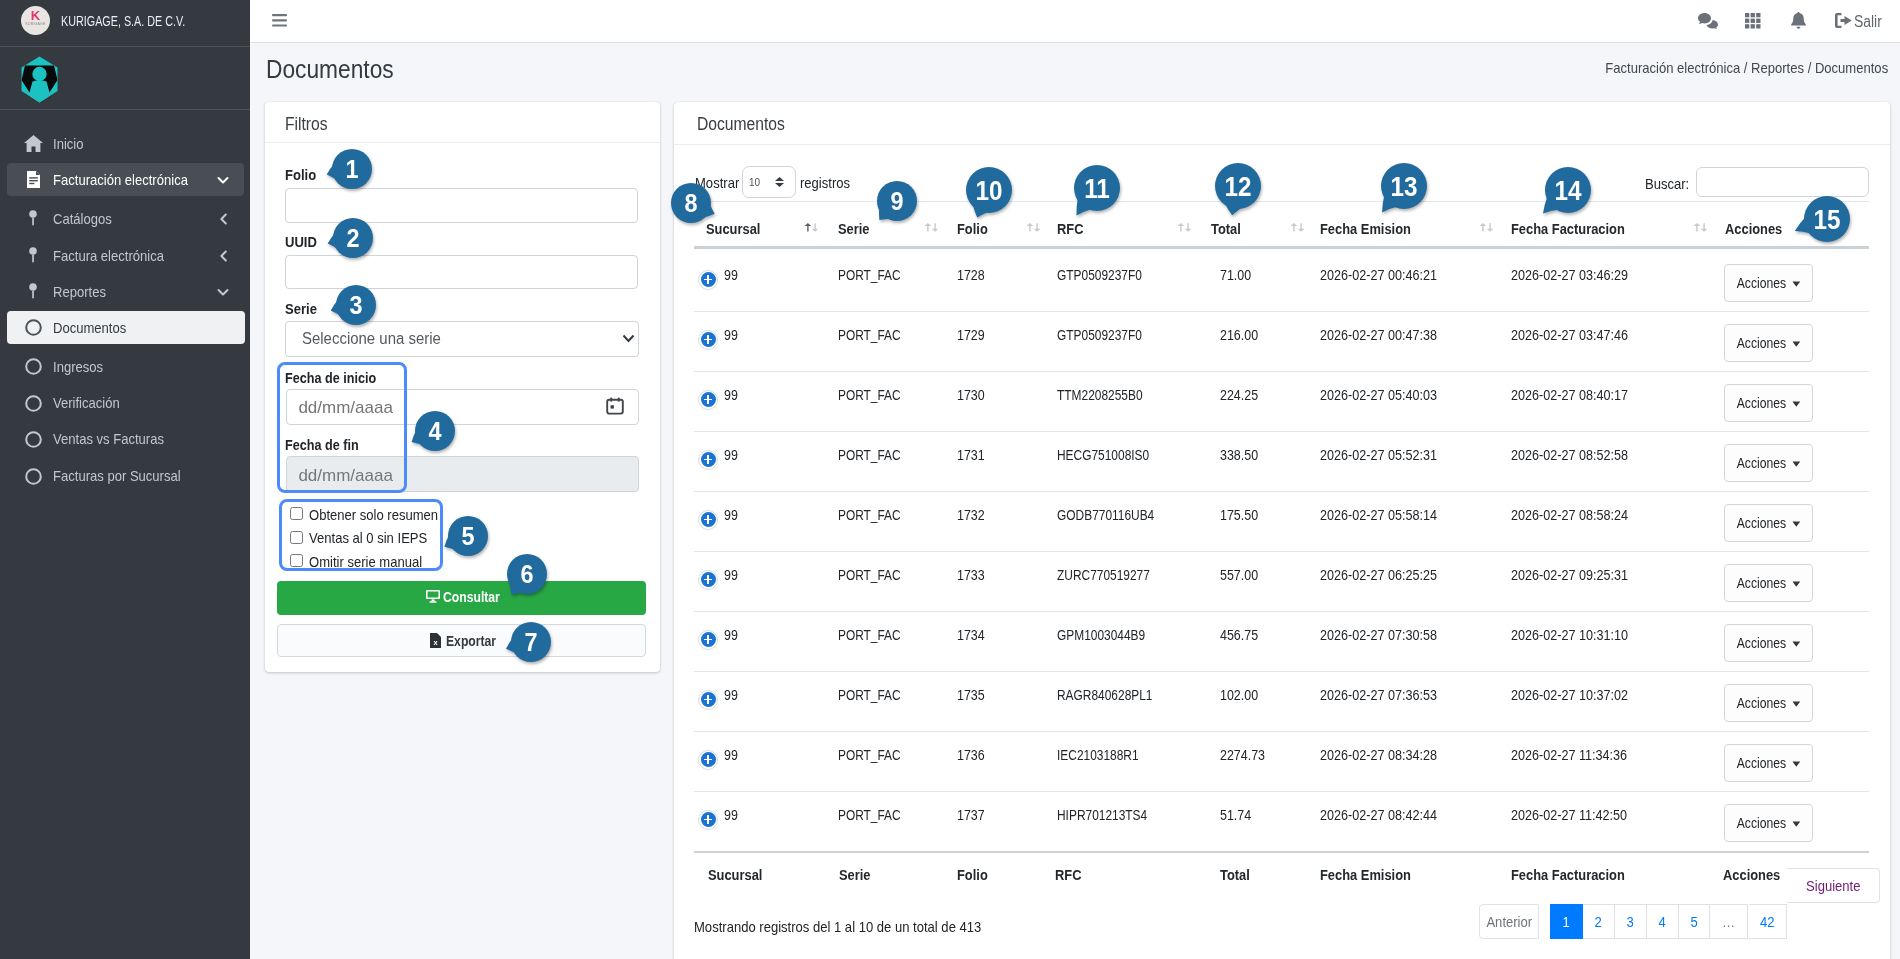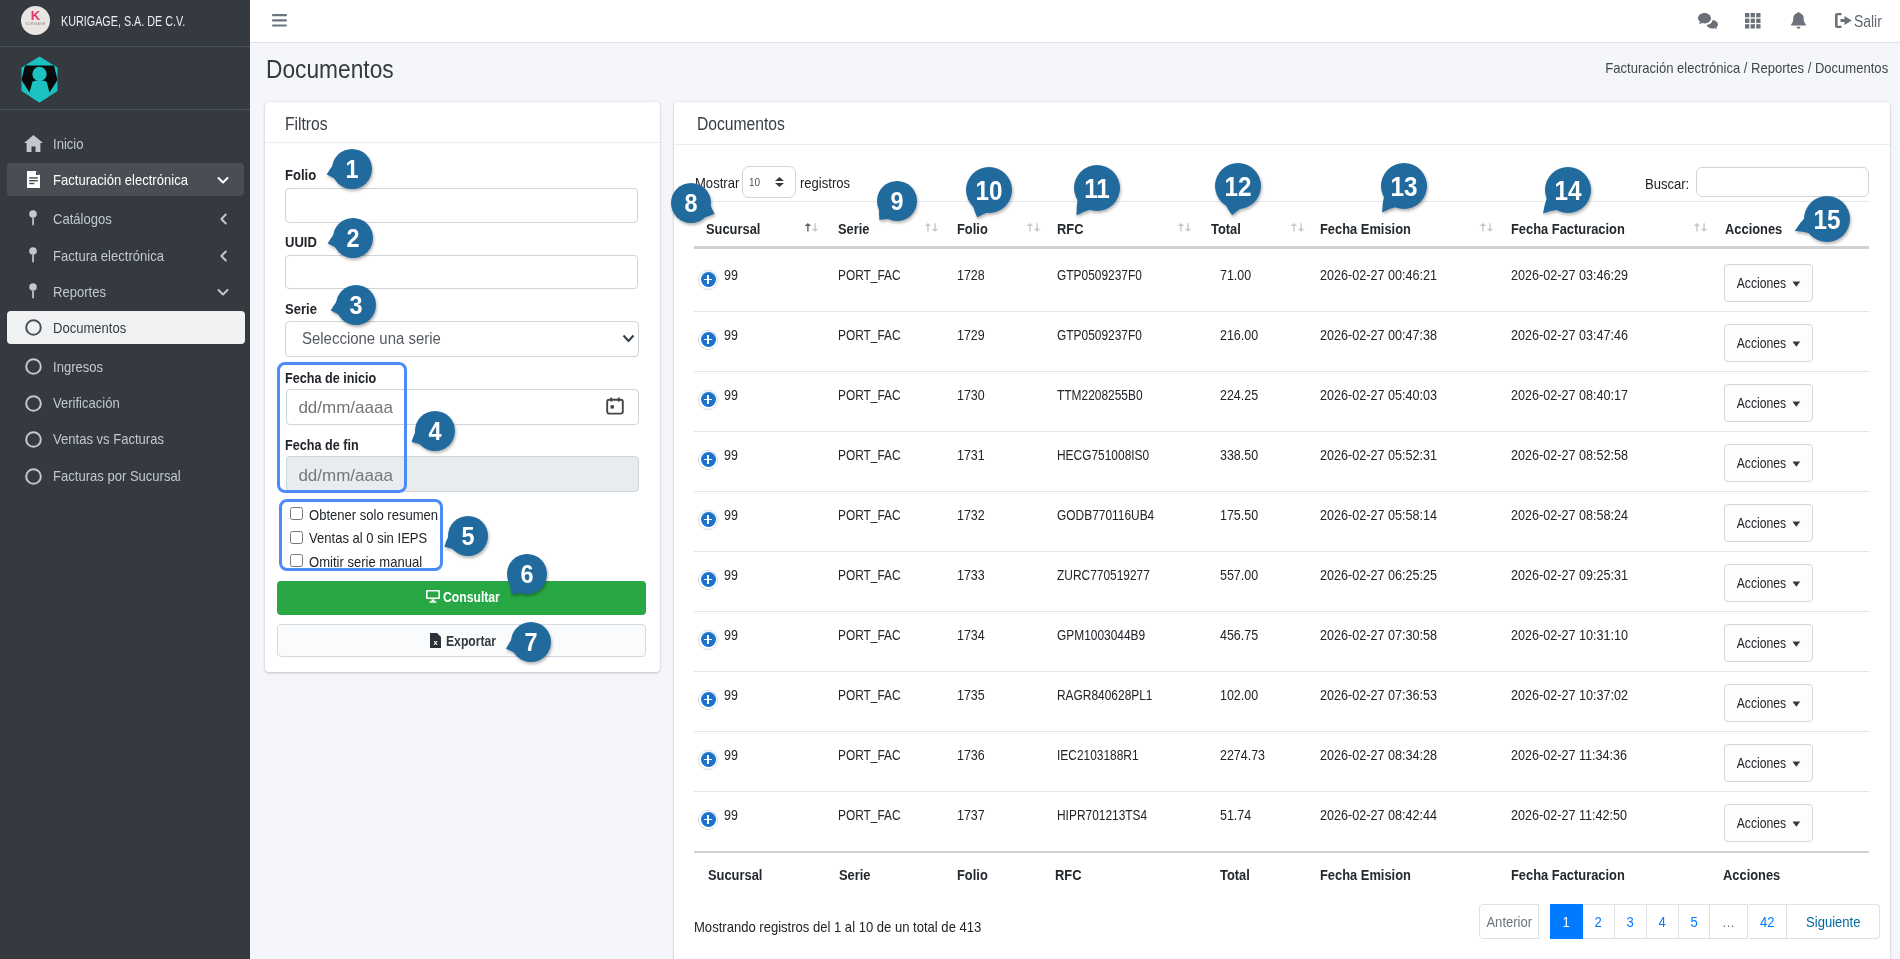--- a/index.html
+++ b/index.html
@@ -448,21 +448,21 @@
   </div>
 <div class="pg" style="left:1678.8px;top:904px;width:31px;background:#fff;color:#007bff;border-left:none;border-color:#dee2e6">
     <span class="tcx">5</span>
   </div>
 <div class="pg" style="left:1709.8px;top:904px;width:38.7px;background:#fff;color:#6c757d;border-left:none;border-color:#dee2e6">
     <span class="tcx">…</span>
   </div>
 <div class="pg" style="left:1748.5px;top:904px;width:38.7px;background:#fff;color:#007bff;border-left:none;border-color:#dee2e6">
     <span class="tcx">42</span>
   </div>
-<div class="pg" style="left:1787.2px;top:904px;width:93px;background:#fff;color:#0369a1;border-left:none;border-radius:0 4px 4px 0;border-color:#dee2e6">
+<div class="pg" style="left:1787.2px;top:868px;width:93px;background:#fff;color:#701a75;border-left:none;border-radius:0 4px 4px 0;border-color:#dee2e6">
     <span class="tcx">Siguiente</span>
   </div>
 <svg class="bl" style="left:318.0px;top:134.5px" width="68" height="68" viewBox="0 0 68 68">
     <g transform="translate(34 34)">
       <g transform="rotate(75)">
         <path d="M -9.6 16.2 Q -5.8 21.6 -1.2 25.9 Q 1.9 22 5.9 18.3 Z" fill="#206a9e"></path>
       </g>
       <circle cx="0" cy="0" r="20" fill="#206a9e"></circle>
       <text x="0" y="9.2" text-anchor="middle" font-family="Liberation Sans, sans-serif" font-size="26" font-weight="bold" fill="#fff" transform="scale(.9 1)">1</text>
     </g>

